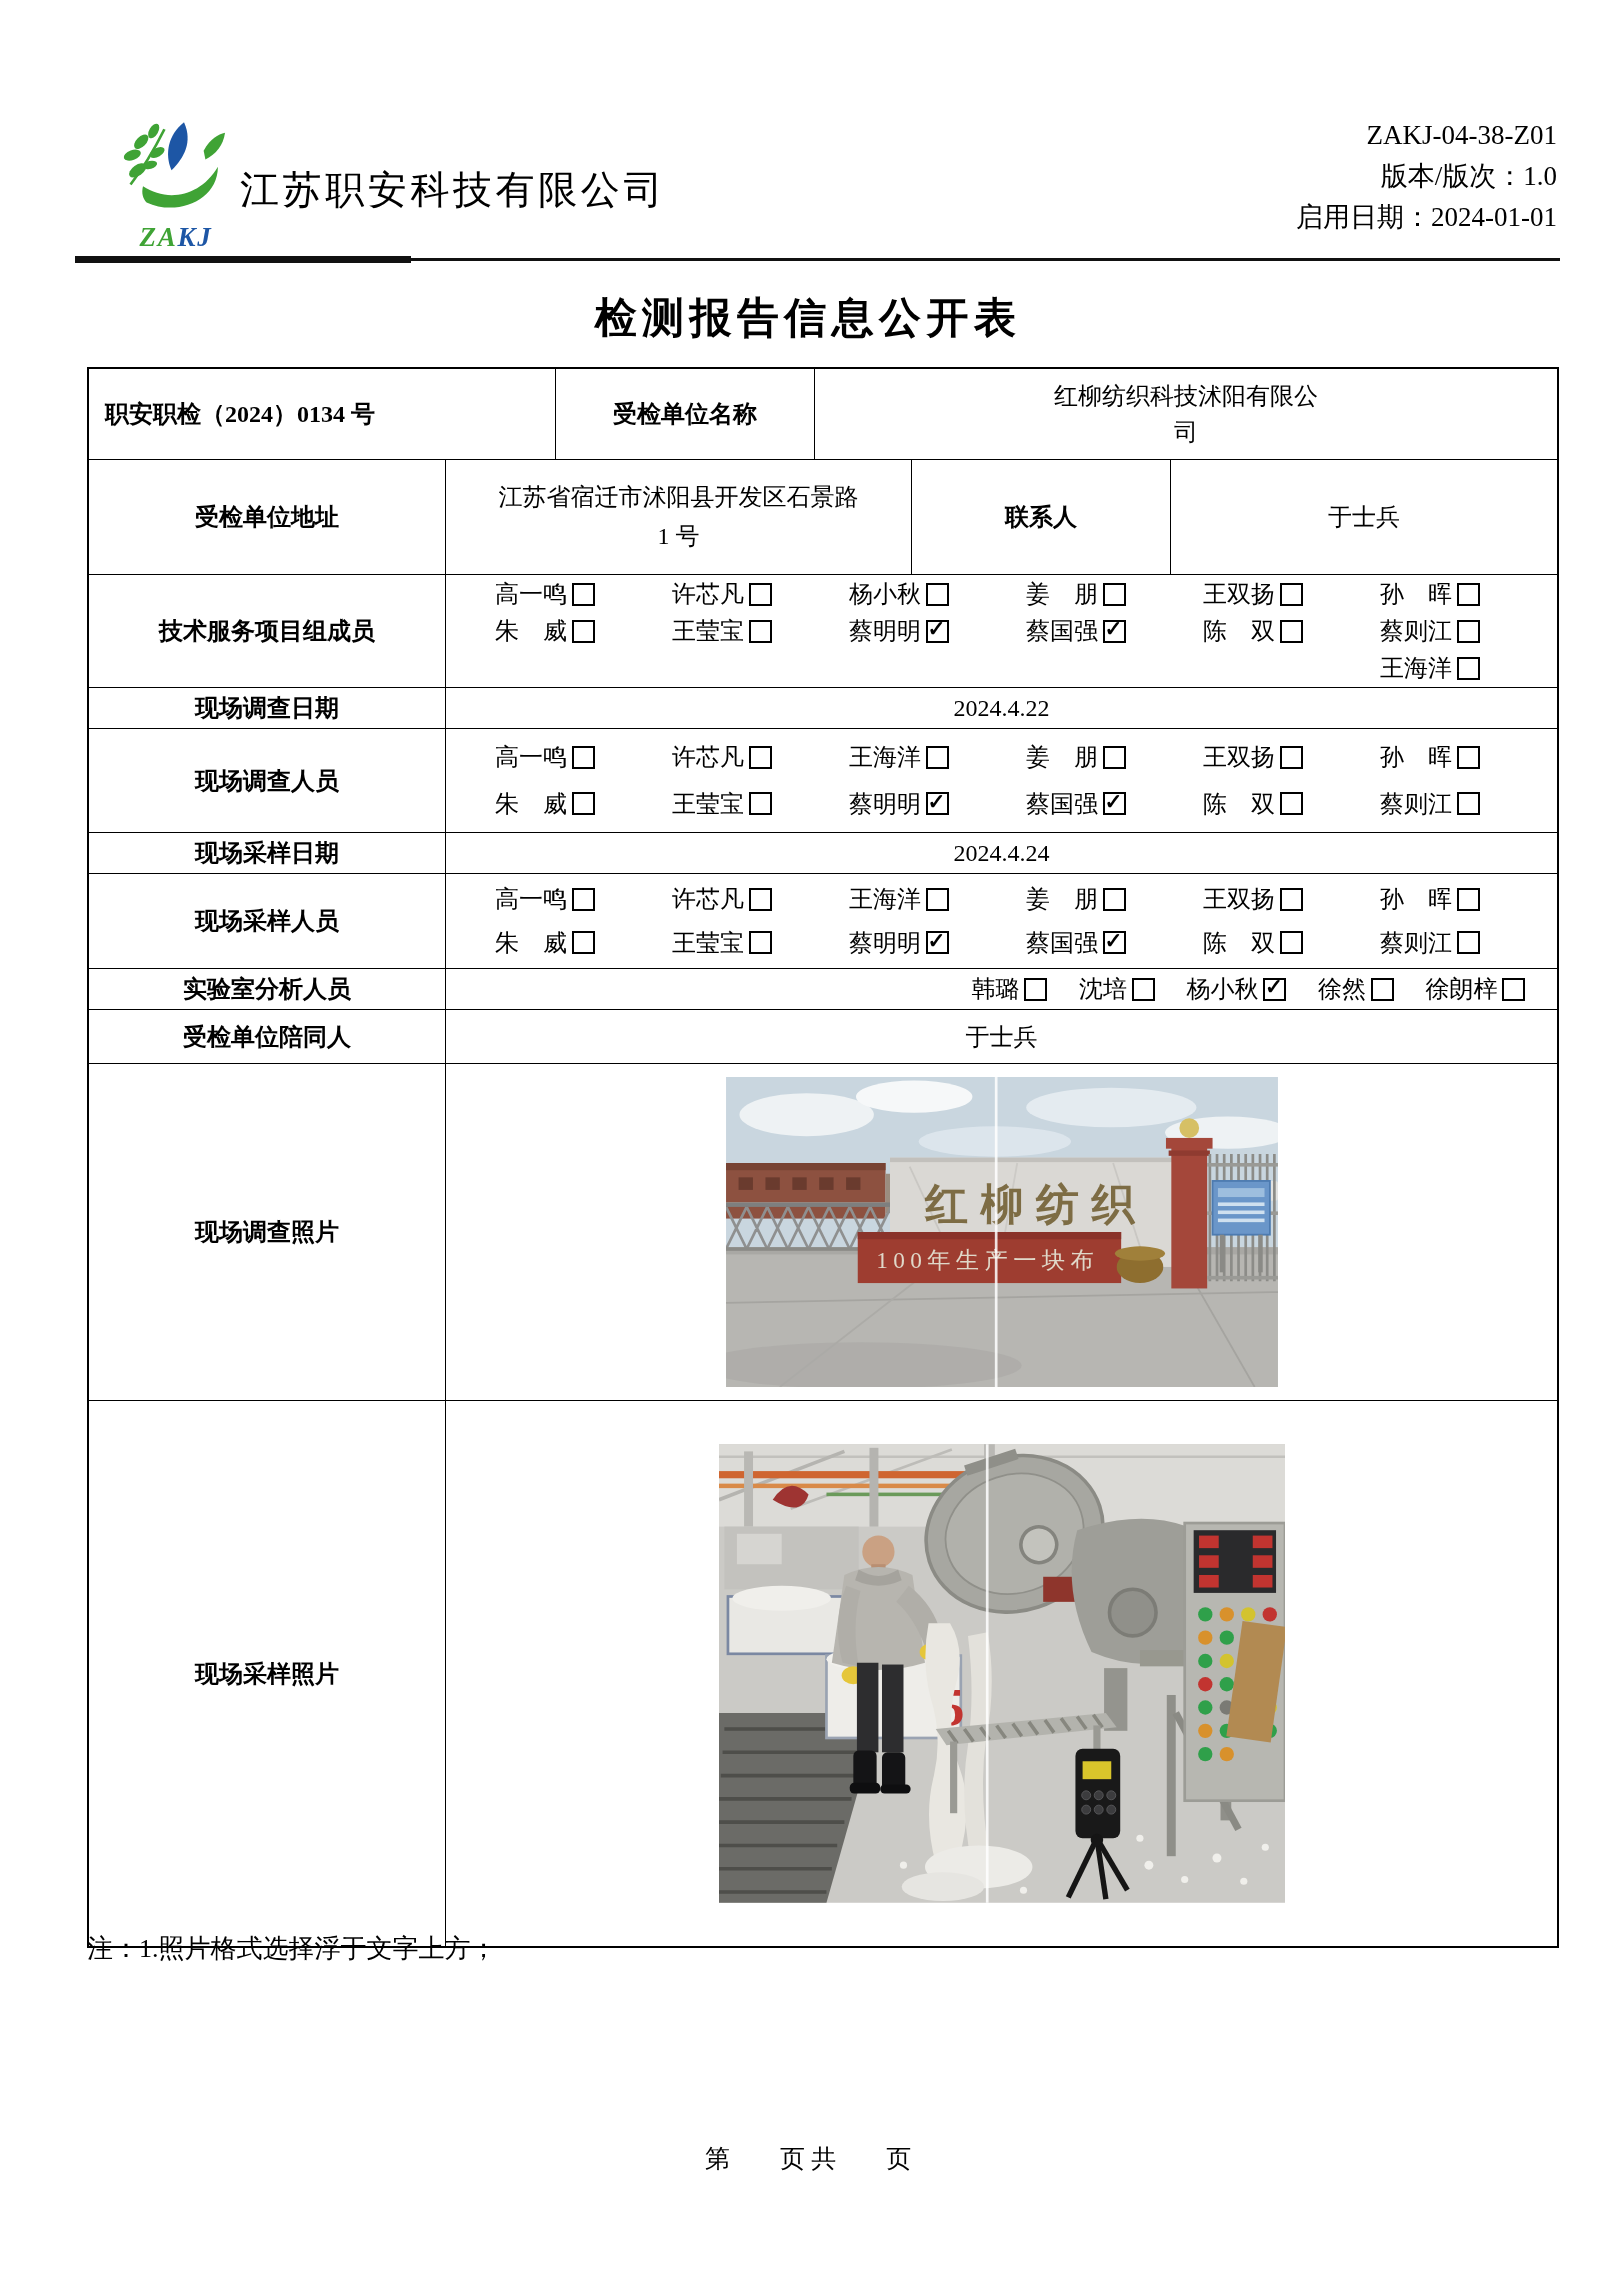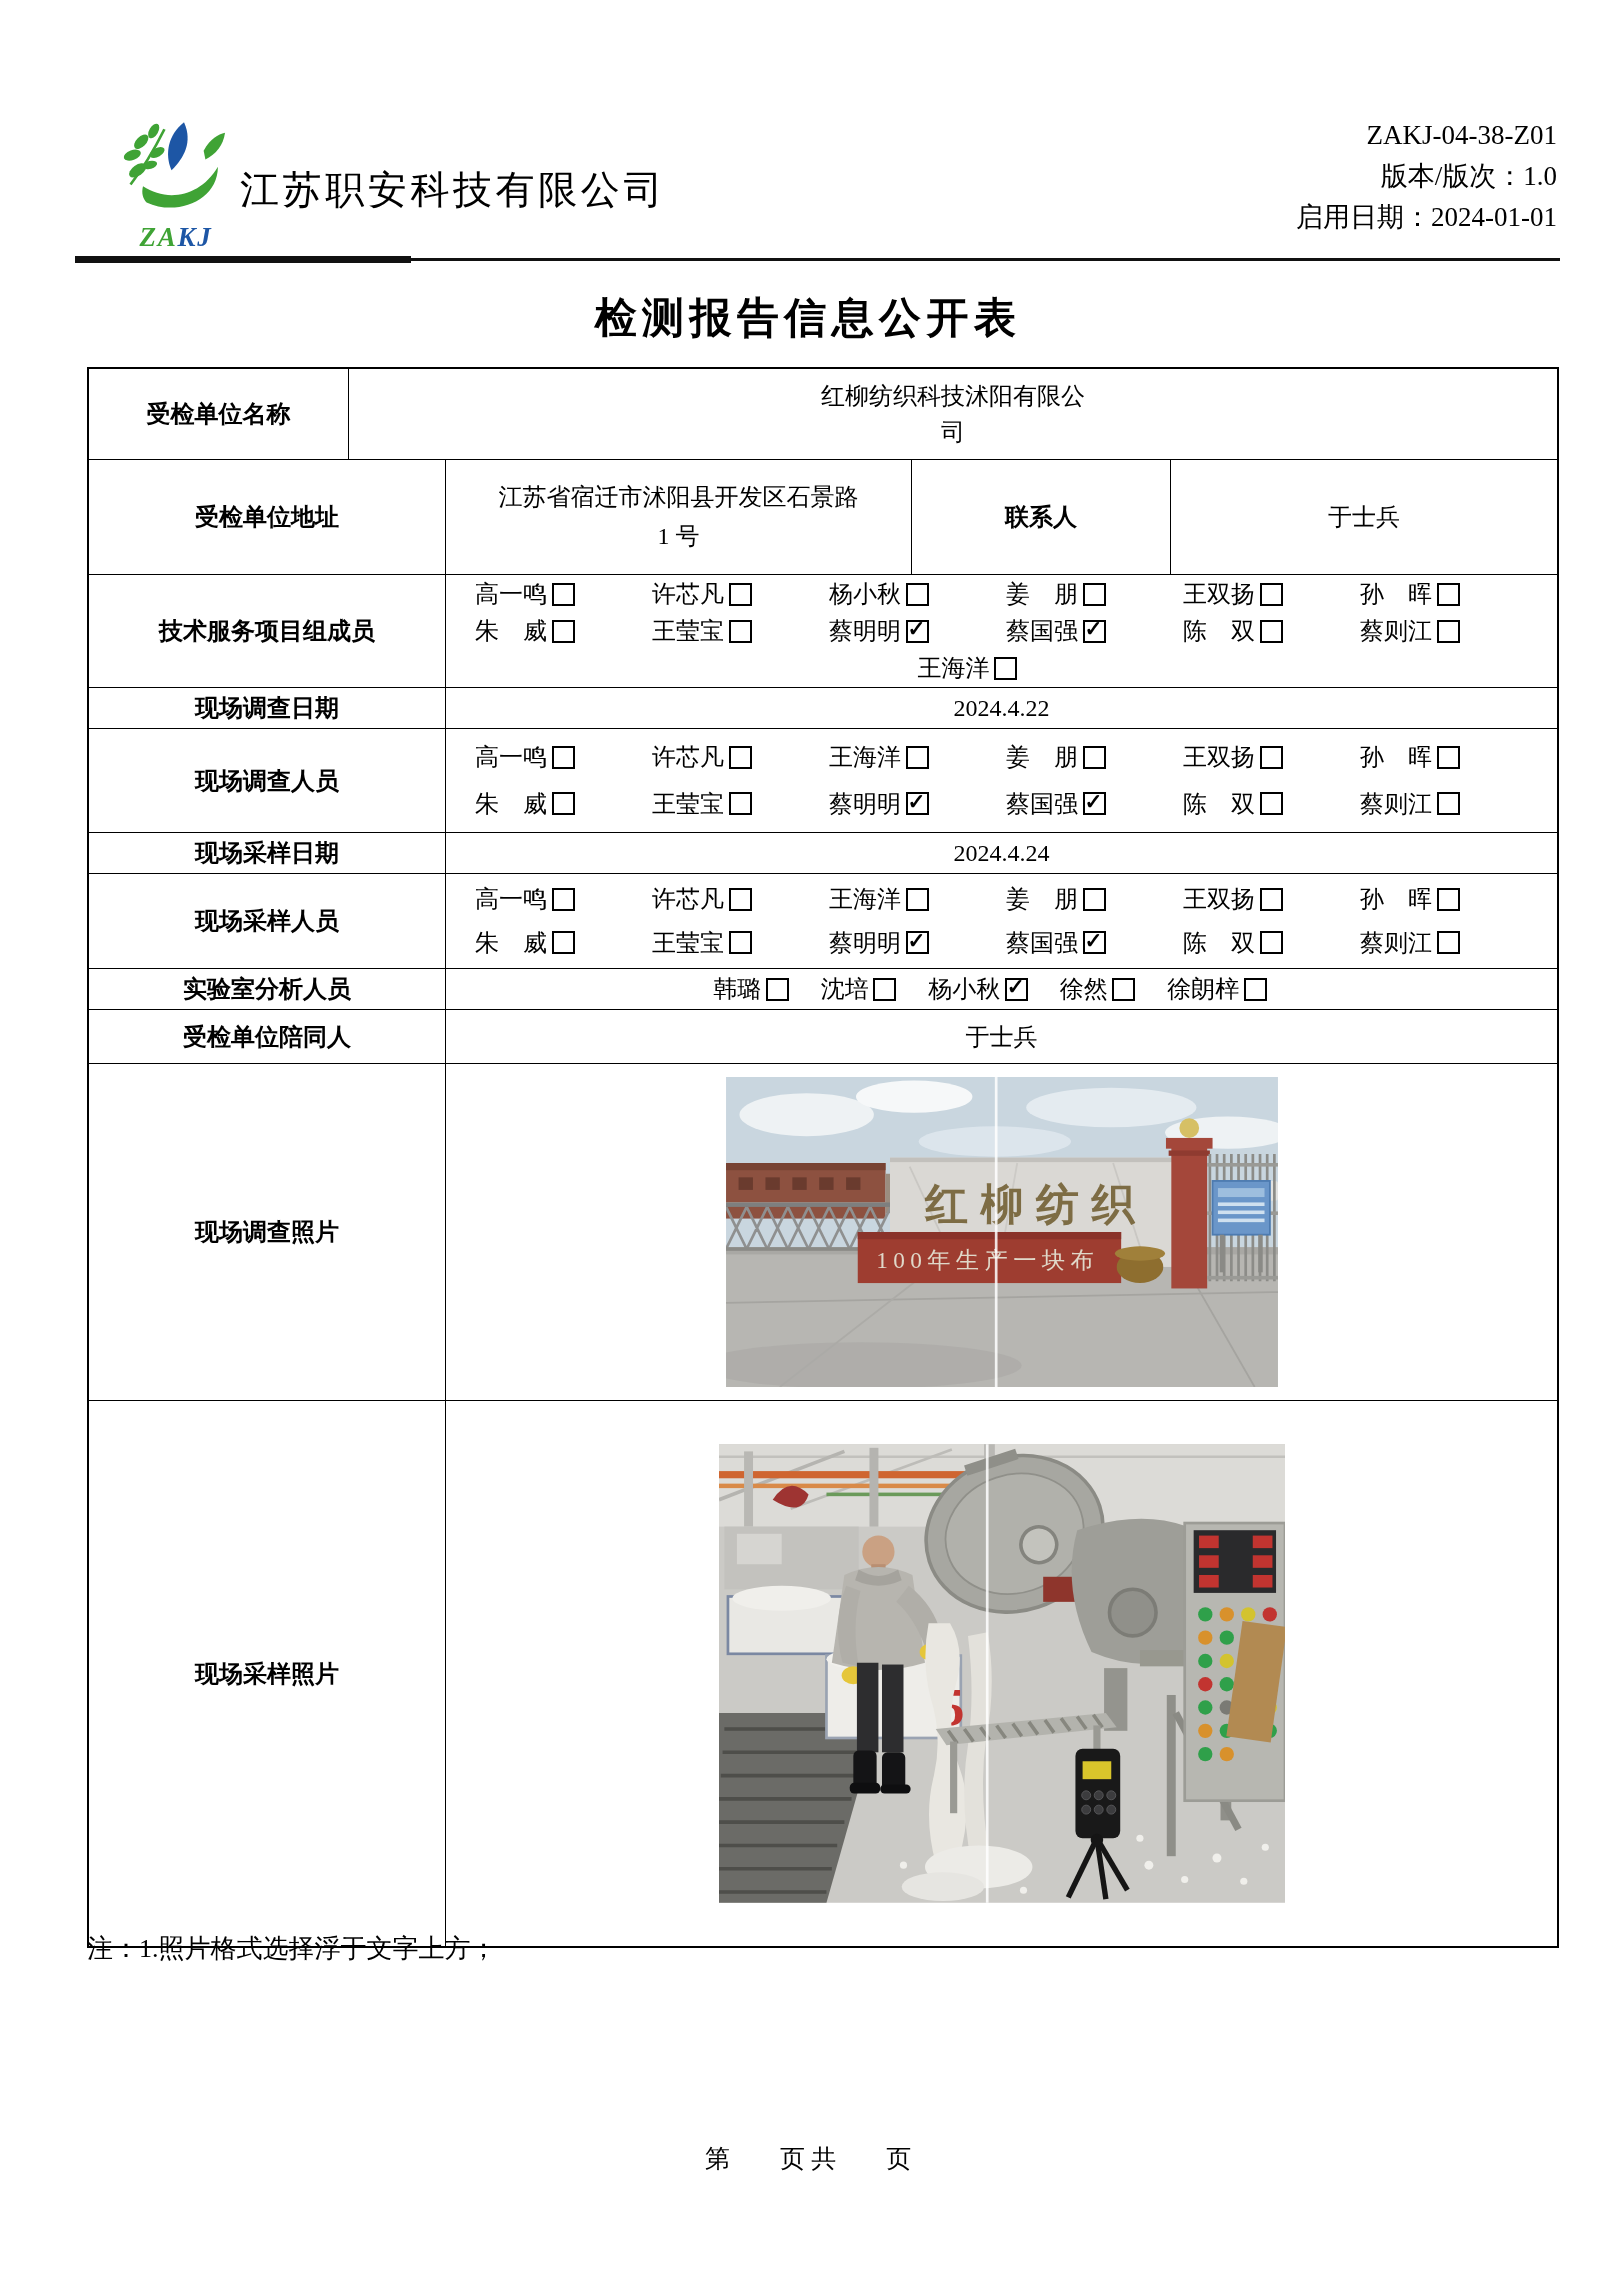--- a/index.html
+++ b/index.html
@@ -24,21 +24,21 @@
   .row{display:flex;border-top:1.8px solid #000;box-sizing:border-box;}
   .row:first-child{border-top:none;}
   .cell{border-left:1.8px solid #000;box-sizing:border-box;display:flex;align-items:center;
         font-size:24px;overflow:hidden;}
   .cell:first-child{border-left:none;}
   .c-label{width:356px;font-weight:bold;justify-content:center;text-align:center;flex:none;}
   .c-v1{width:466px;flex:none;padding-left:16px;font-weight:bold;}
   .c-l2{width:259px;flex:none;font-weight:bold;justify-content:center;text-align:center;}
   .c-v2{flex:1;justify-content:center;text-align:right;flex-direction:column;line-height:36px;}
   .c-wide{flex:1;justify-content:center;}
-  .c-names{flex:1;flex-direction:column;align-items:center;justify-content:space-evenly;
+  .c-names{flex:1;flex-direction:column;align-items:flex-end;justify-content:space-evenly;
            padding-left:9px;}
   .name-line{display:flex;align-items:center;height:36px;}
   .name-slot{display:inline-flex;align-items:center;width:177px;flex:none;}
   .name-slot-inline{display:inline-flex;align-items:center;margin-right:32px;}
   .nm{white-space:pre;}
   .cb{display:inline-block;width:19px;height:19px;border:2.7px solid #000;margin-left:4.5px;
       position:relative;flex:none;}
   .cb.ck::after{content:"\2713";position:absolute;left:0px;top:-5.4px;font-size:21.5px;font-weight:bold;}
   .r1{height:90px;} .r2{height:115px;} .r3{height:113px;}
   .r4{height:41px;}  .r5{height:104px;} .r6{height:41px;}
@@ -86,20 +86,21 @@
       <span class="rule-thin"></span>
         <span class="rule-thick"></span>
     </div>
   </div>
 
   <h1 class="doc-title">检测报告信息公开表</h1>
 
   <div class="tbl">
 
     <div class="row r1">
+      <div class="cell c-v1">职安职检（2024）0134 号</div>
       <div class="cell c-l2">受检单位名称</div>
       <div class="cell c-v2">
         <div>红柳纺织科技沭阳有限公</div>
         <div>司</div>
       </div>
     </div>
 
     <div class="row r2">
       <div class="cell c-label">受检单位地址</div>
       <div class="cell c-v1" style="font-weight:normal;justify-content:center;padding-left:0;">

